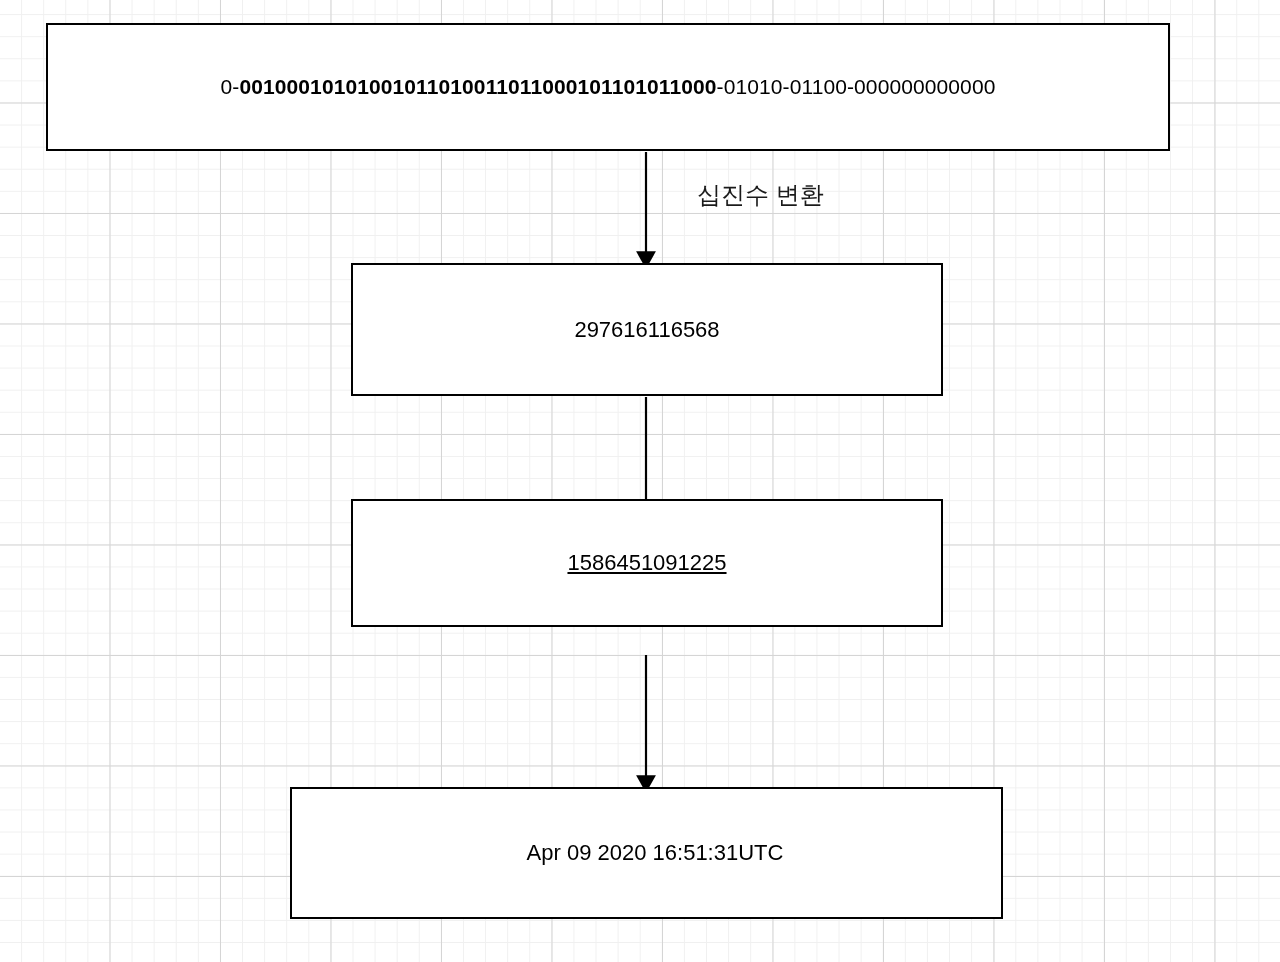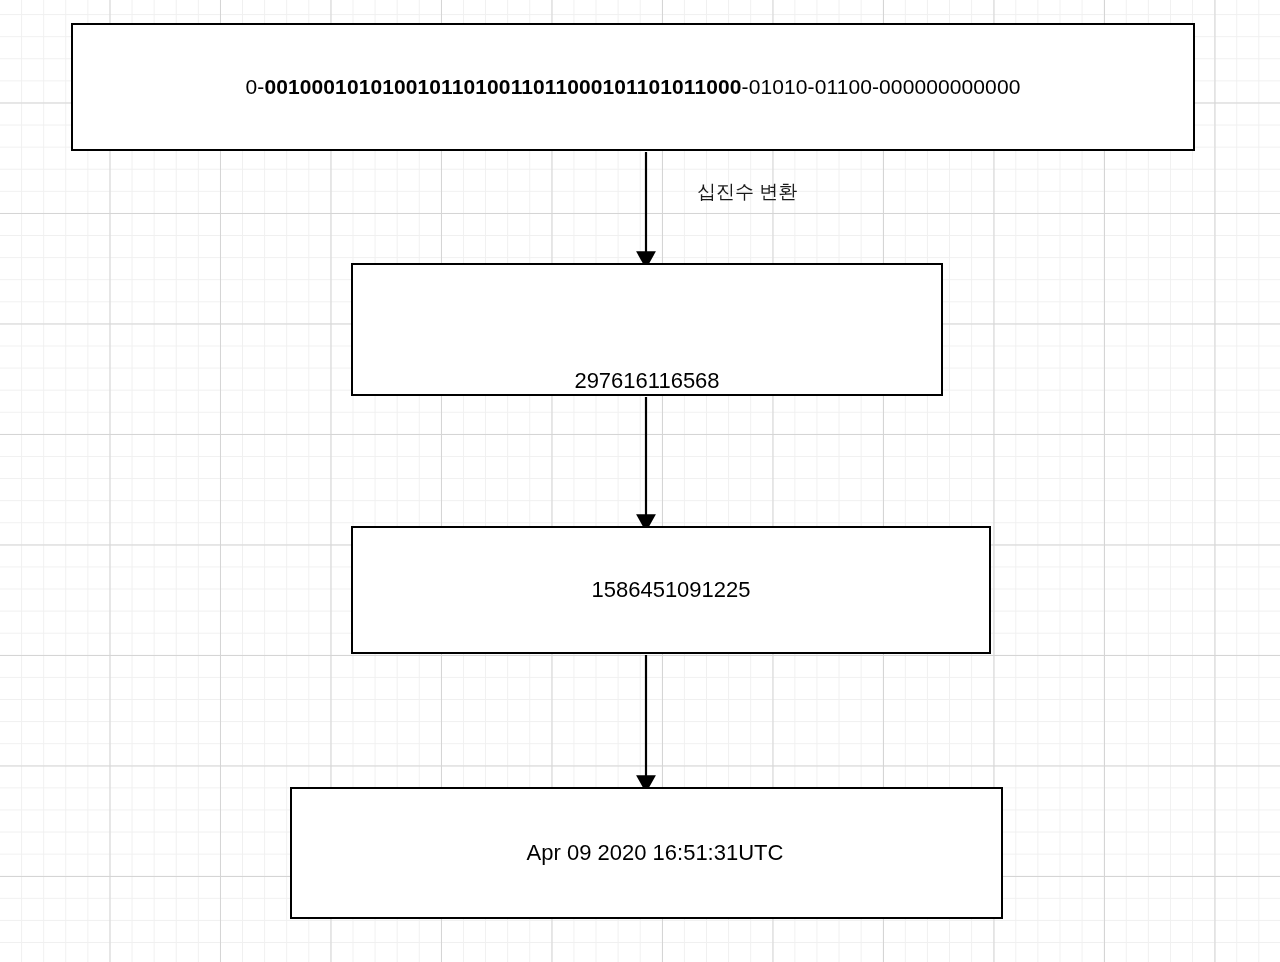--- a/index.html
+++ b/index.html
@@ -47,23 +47,23 @@
     color: #000000;
   }
 
   .node-text {
     display: block;
     line-height: 1.25;
     white-space: nowrap;
   }
 
   
-  #node-binary    { left: 46px;  top: 23px;  width: 1124px; height: 128px; margin-left: 25px; }
-  #node-decimal   { left: 351px; top: 263px; width: 592px;  height: 133px; align-items: flex-end; }
-  #node-epoch     { left: 351px; top: 526px; width: 640px;  height: 128px; }
+  #node-binary    { left: 46px;  top: 23px;  width: 1124px; height: 128px; }
+  #node-decimal   { left: 351px; top: 263px; width: 592px;  height: 133px; }
+  #node-epoch     { left: 351px; top: 499px; width: 592px;  height: 128px; text-decoration: underline; }
   #node-utc       { left: 290px; top: 787px; width: 713px;  height: 132px; padding-left: 17px; }
 
   #node-binary .node-text  { font-size: 21px; letter-spacing: 0.1px; }
   #node-decimal .node-text { font-size: 22px; }
   #node-epoch .node-text   { font-size: 22px; }
   #node-utc .node-text     { font-size: 22px; }
 
   .bits-bold { font-weight: bold; }
 
   
@@ -72,21 +72,21 @@
     left: 0;
     top: 0;
     width: 1280px;
     height: 962px;
     pointer-events: none;
   }
 
   
   .arrow-label {
     position: absolute;
-    font-size: 19px;
+    font-size: 24px;
     color: #1a1a1a;
     white-space: nowrap;
     line-height: 1.2;
   }
   #label-decimal { left: 697px; top: 181px; }
   #label-epoch   { left: 697px; top: 444px; }
   #label-utc     { left: 697px; top: 707px; }
 </style>
 </head>
 <body>

